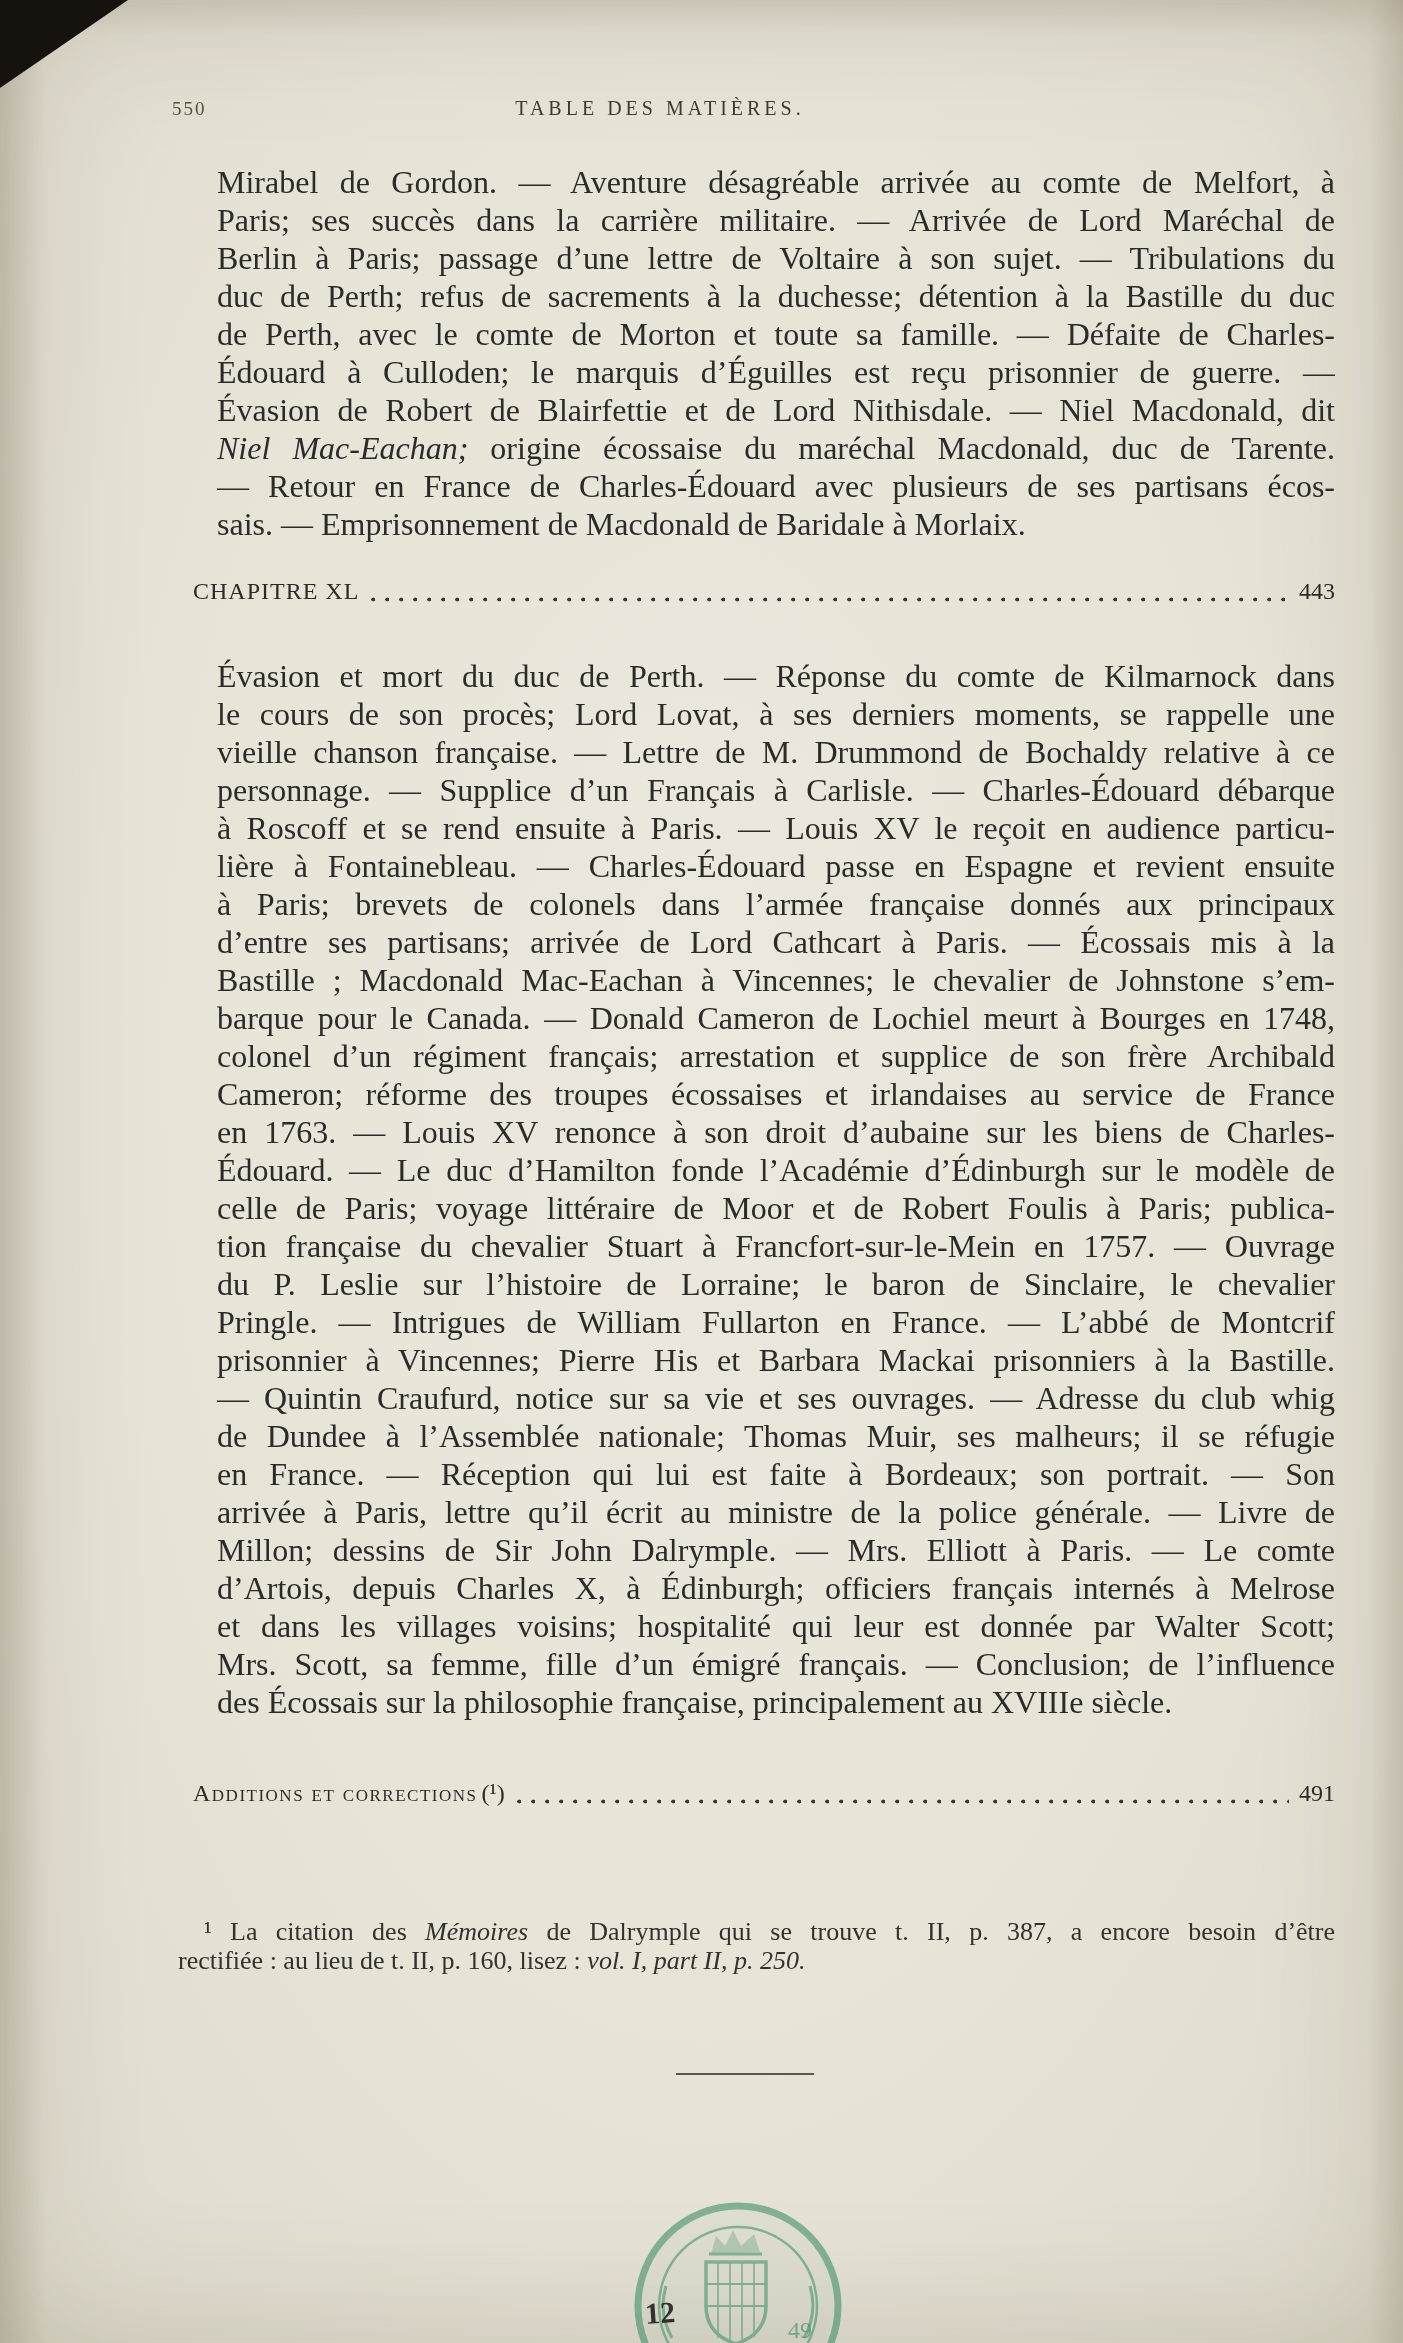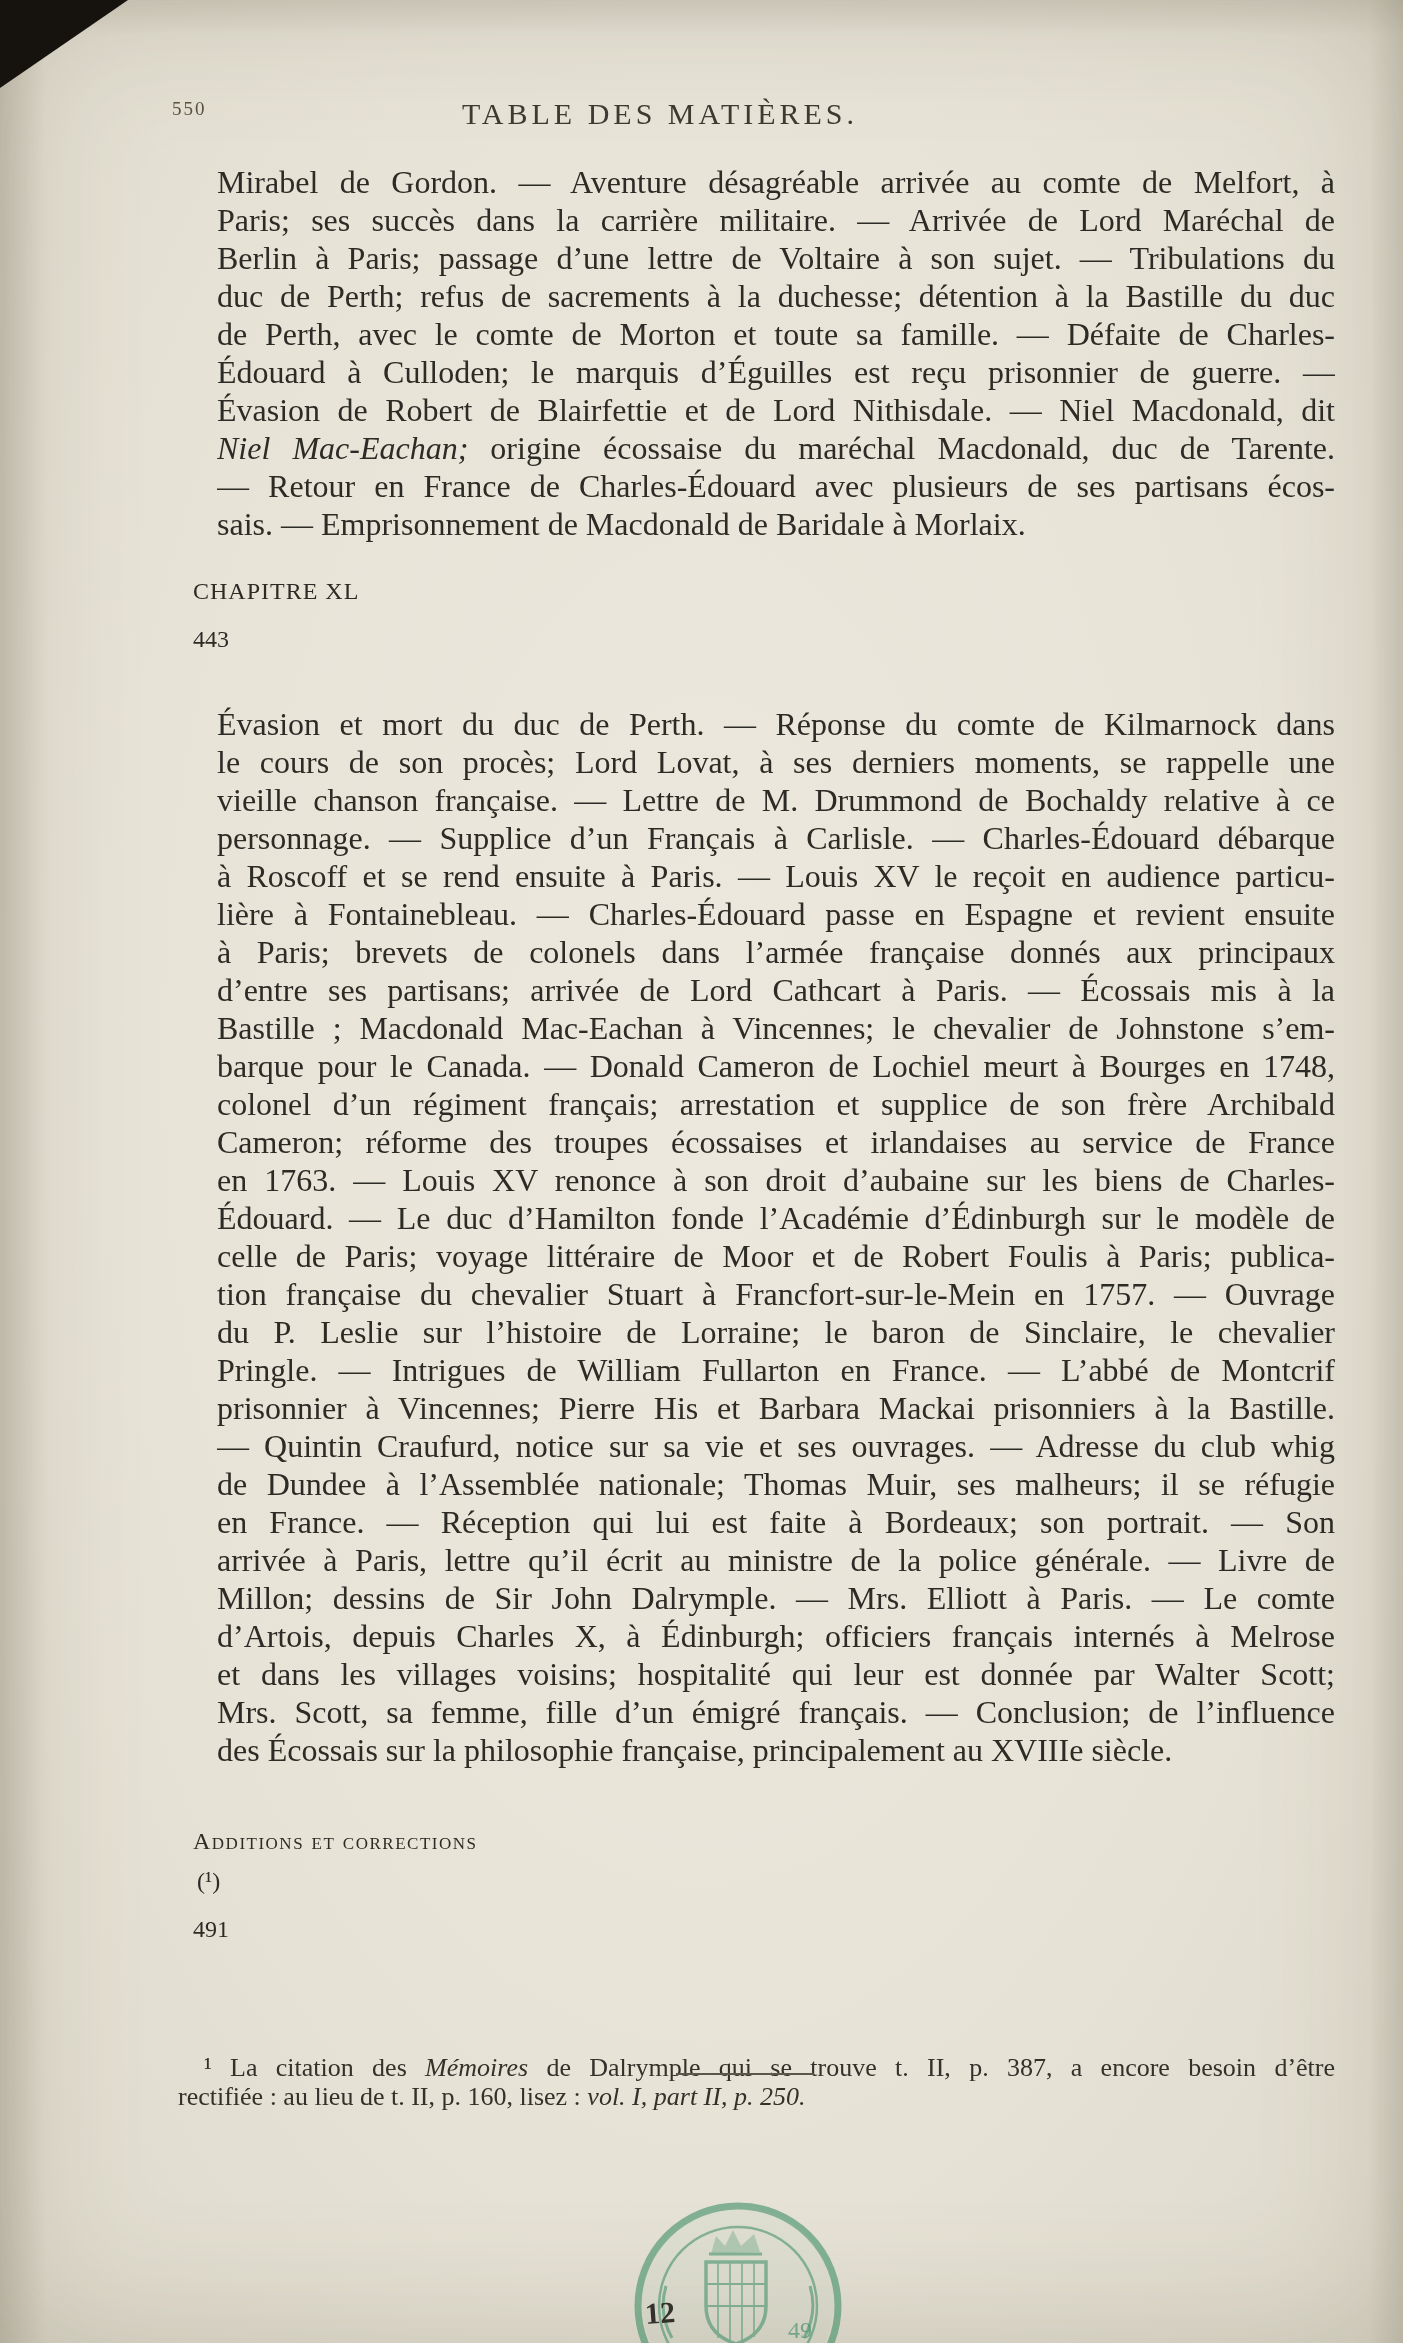--- a/index.html
+++ b/index.html
@@ -22,36 +22,36 @@
     width: 128px; height: 88px;
     background: #16130f;
     clip-path: polygon(0 0, 100% 0, 0 100%);
   }
   .folio {
     position: absolute; left: 172px; top: 98px;
     font-size: 19px; letter-spacing: 2px; color: #56523f;
   }
   .running-title {
     position: absolute; left: 0; top: 97px; width: 1320px;
-    text-align: center; font-size: 30px; letter-spacing: 4px; color: #3c3a31;
+    text-align: center; font-size: 20px; letter-spacing: 4px; color: #3c3a31;
   }
   .content {
     position: absolute; left: 193px; top: 163px; width: 1142px;
   }
   .para { margin-left: 24px; font-size: 32px; }
   .pline {
     height: 38px; line-height: 38px;
     text-align: justify; text-align-last: justify;
     white-space: normal; overflow: hidden;
   }
   .pline.last { text-align-last: auto; }
   .footnote .pline { height: 29px; line-height: 29px; }
   .toc-heading {
     display: flex; align-items: baseline;
-    font-size: 24px; margin-top: 28px; line-height: 40px; flex-direction: column;
+    font-size: 24px; margin-top: 28px; line-height: 40px;
   }
   .toc-heading .label { letter-spacing: 1px; white-space: nowrap; }
   .toc-heading .smallcaps { font-variant: small-caps; letter-spacing: 1.5px; }
   .toc-heading .note { white-space: nowrap; padding-left: 4px; }
   .leader {
     flex: 1; align-self: flex-end;
     height: 7px; margin: 0 10px 8px 12px;
     background-image: radial-gradient(circle at 2.2px 3.5px, #3a382f 1.7px, rgba(0,0,0,0) 2.2px);
     background-size: 14px 7px;
     background-repeat: repeat-x;

